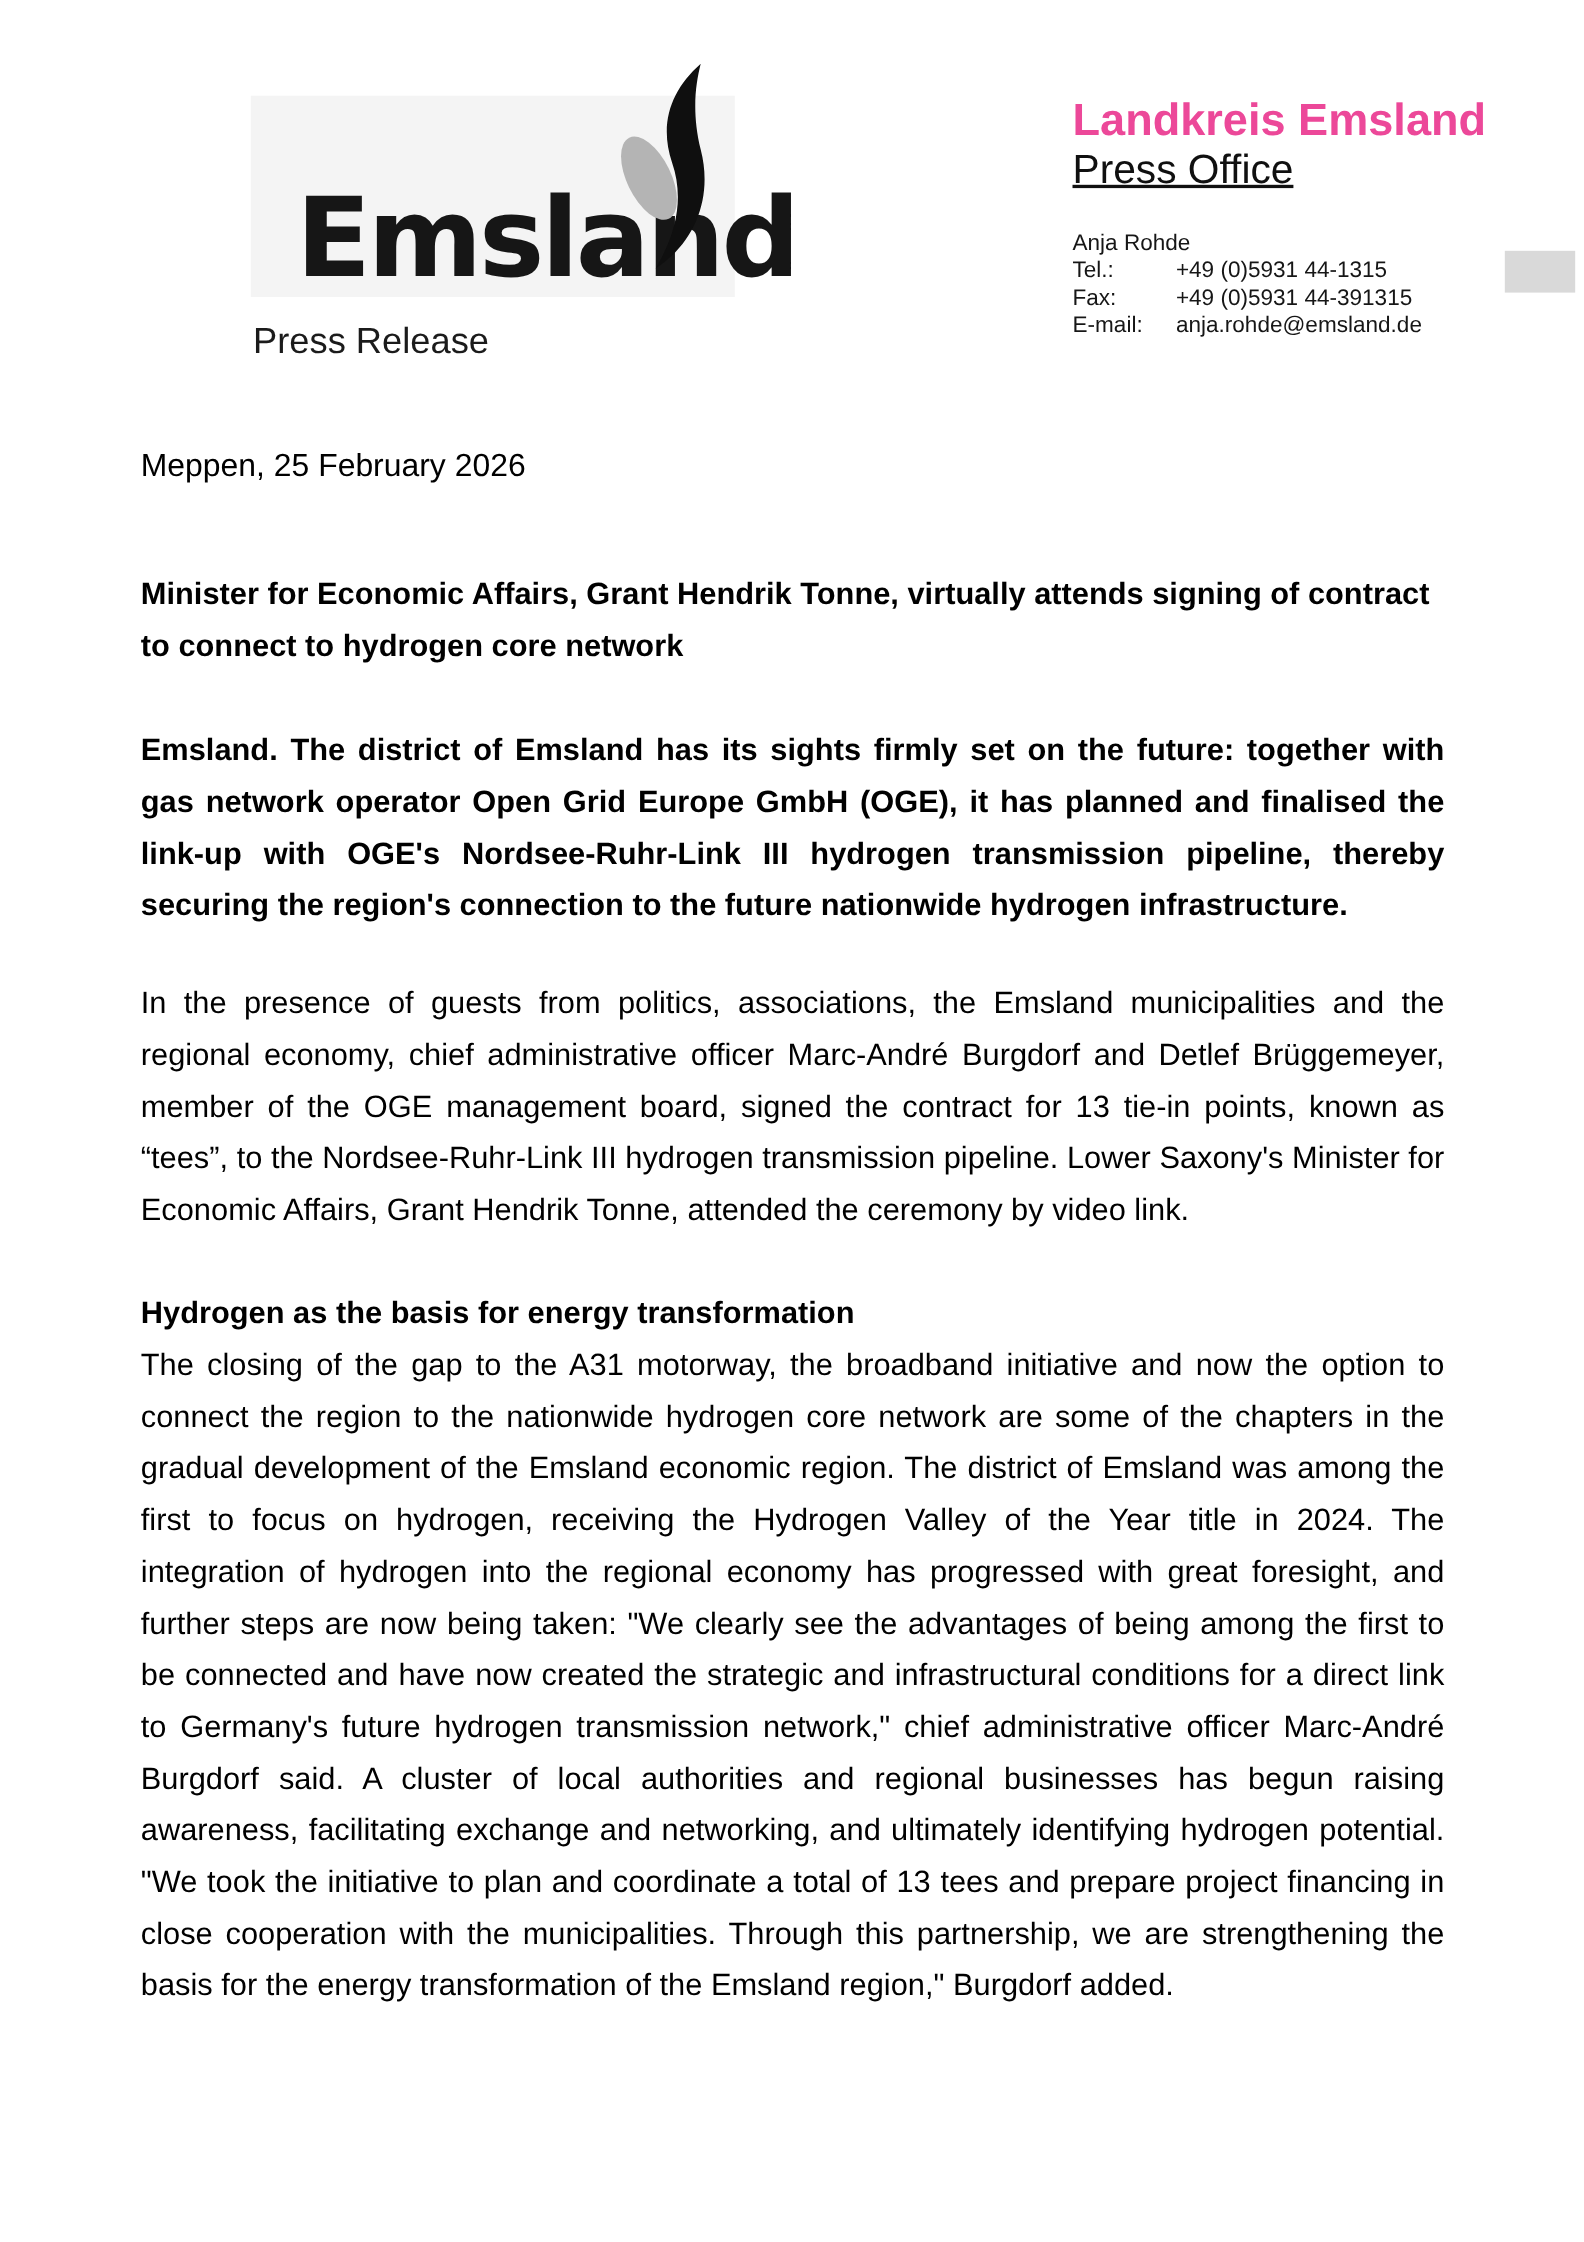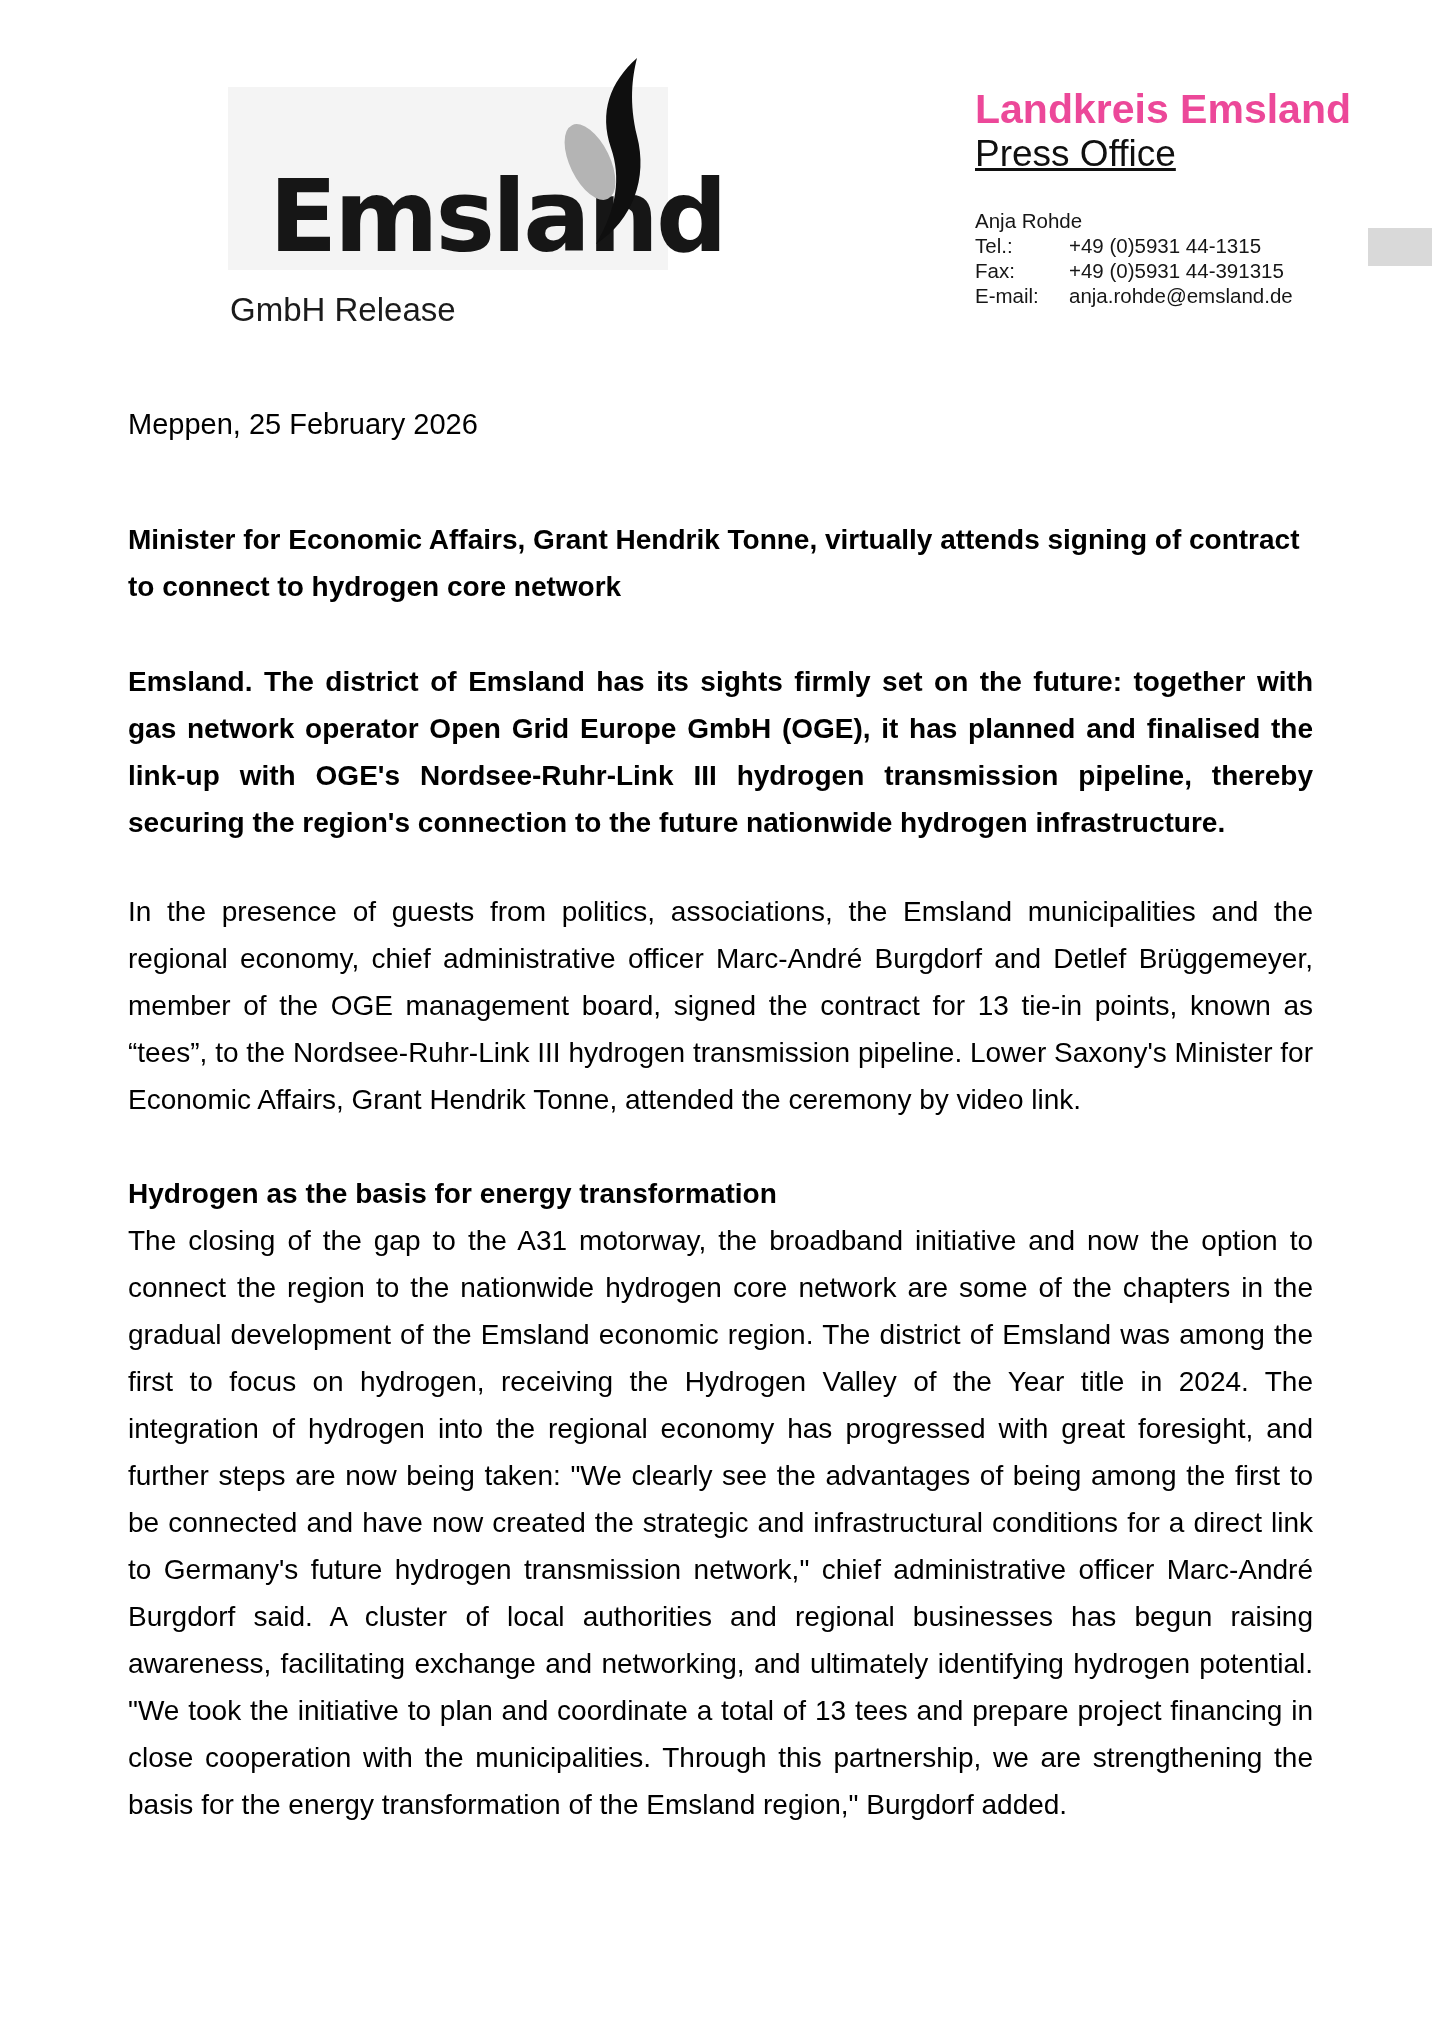--- a/index.html
+++ b/index.html
@@ -67,21 +67,21 @@
 
 <div class="page">
 
   <div class="logo-box"></div>
   <div class="logo-wordmark">Emsland</div>
   <svg class="logo-swirl" viewBox="0 0 130 198" xmlns="http://www.w3.org/2000/svg">
     <ellipse cx="50" cy="106" rx="20" ry="41" fill="#b4b4b4" transform="rotate(-26 50 106)"></ellipse>
     <path fill="#0f0f0f" d="M97,2 C70,26 59,56 71,92 C81,121 77,153 56,188
              C93,164 108,122 97,80 C89,47 92,22 97,2 Z"></path>
   </svg>
-  <div class="press-release-label">GmbH Release</div>
+  <div class="press-release-label">Press Release</div>
 
   <div class="header-right">
     <div class="org-name">Landkreis Emsland</div>
     <div class="dept-name">Press Office</div>
     <div class="contact-block">
       <div class="contact-row">Anja Rohde</div>
       <div class="contact-row">
         <span class="contact-label">Tel.:</span><span>+49 (0)5931 44-1315</span>
       </div>
       <div class="contact-row">

